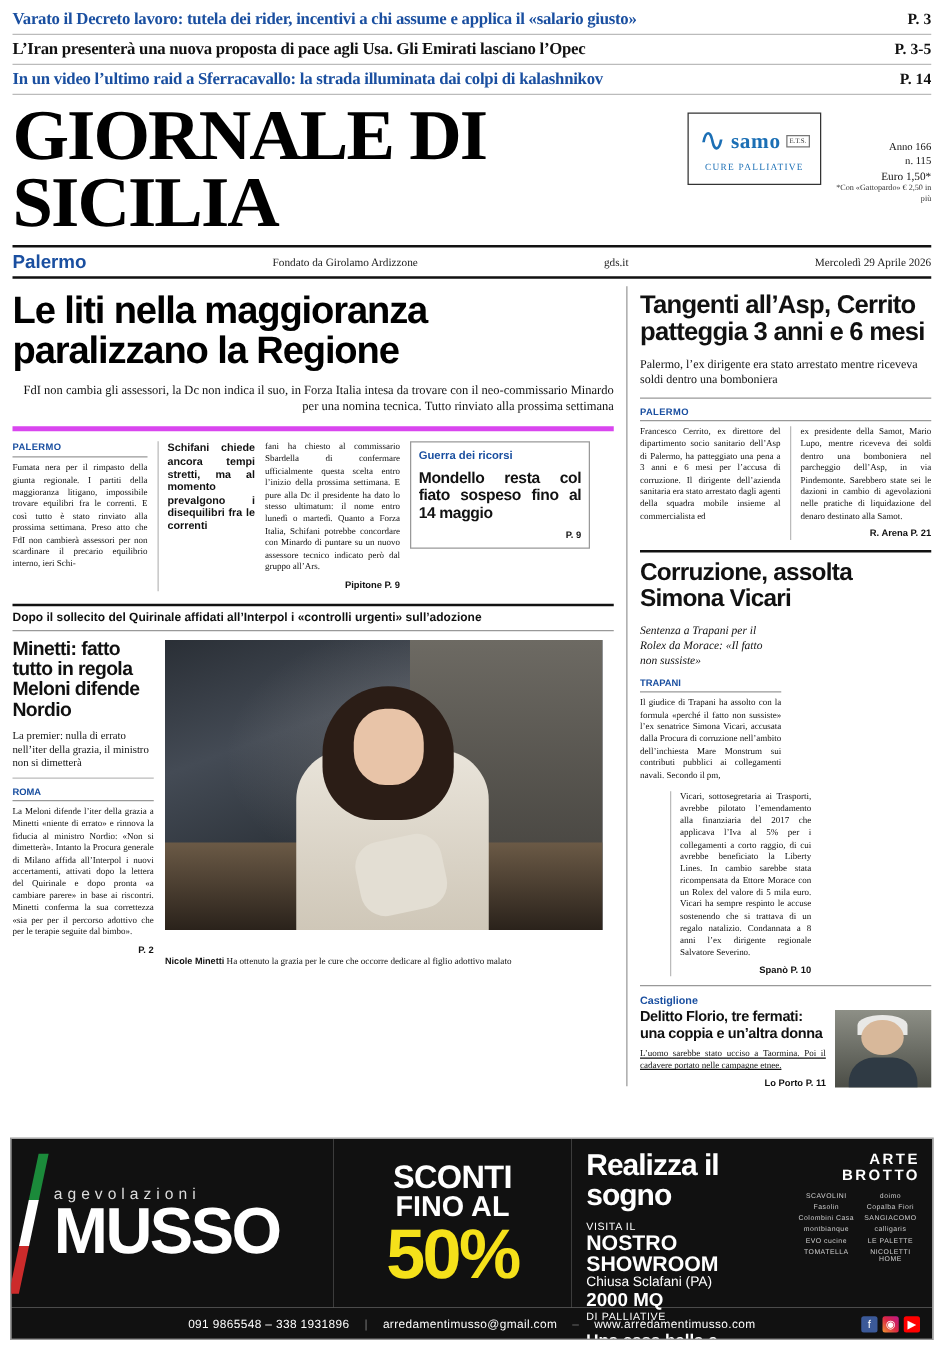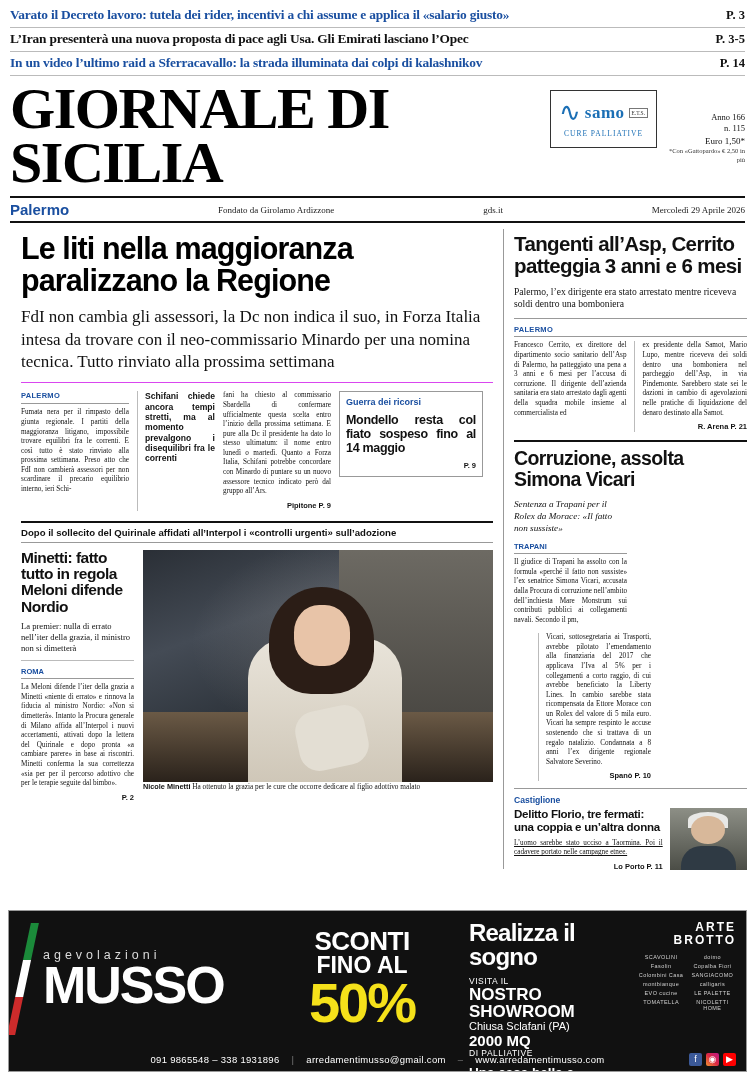--- a/index.html
+++ b/index.html
@@ -65,32 +65,32 @@
     border-top:2px solid #111; border-bottom:2px solid #111;
     margin: 6px 10px 0 10px; padding: 3px 0;
     font-size: 10px;
   }
   .edition-name { font-weight:bold; font-size:15px; color:#1a4fa0; font-family:"Liberation Sans",sans-serif;}
   .founder { font-size:9px; color:#222; }
   .site { font-size:9px; color:#222; }
   .date { font-size:9px; color:#222; }
 
   
-  .content { display:flex; padding: 0 21px; margin-top:6px; height:640px; }
+  .content { display:flex; padding: 0 10px; margin-top:6px; height:640px; }
   .left { width: 492px; padding-right:10px; border-right:1px solid #999; }
   .right { width: 243px; padding-left:10px; }
 
   h1.lead {
     font-family:"Liberation Sans", sans-serif;
     font-weight:bold; font-size:30.5px; line-height:1.03;
     letter-spacing:-0.9px; margin: 4px 0 10px 0; color:#000;
   }
   .lead-sub {
-    font-size:17px; line-height:1.32; color:#111; margin-bottom:8px;
-    border-bottom:1px solid #d946ef; padding-bottom:9px;
+    font-size:10px; line-height:1.32; color:#111; margin-bottom:8px;
+    border-bottom:4px solid #d946ef; padding-bottom:9px;text-align:right;
   }
   .cols4 { display:flex; gap:8px; }
   .col { font-size:7.2px; line-height:1.33; text-align:justify; }
   .kicker {
     font-family:"Liberation Sans", sans-serif; font-weight:bold;
     font-size:7.5px; color:#1a4fa0; letter-spacing:0.3px;
     border-bottom:1px solid #999; padding-bottom:2px; margin-bottom:4px;
   }
   .col.c1 { width:108px; }
   .col.c2 { width:78px; border-left:1px solid #bbb; padding-left:7px; }
@@ -125,21 +125,21 @@
     background: linear-gradient(160deg,#2a2f36 0%, #444b55 30%, #2b3138 60%, #1d2128 100%);
   }
   .photo .bg-stripe { position:absolute; left:0; top:0; width:100%; height:100%;
     background: radial-gradient(ellipse at 62% 40%, rgba(200,190,180,0.25), rgba(0,0,0,0) 55%);}
   .photo .wall { position:absolute; right:0; top:0; width:44%; height:100%; background:linear-gradient(180deg,#6d6a63,#3d3b37);}
   .photo .desk { position:absolute; left:0; bottom:0; width:100%; height:30%; background:linear-gradient(180deg,#6b5a46,#2a221b);}
   .photo .person-body { position:absolute; left:30%; bottom:0; width:44%; height:62%; background:linear-gradient(180deg,#e9e4da,#cfc7b8); border-radius:40px 40px 0 0;}
   .photo .hair { position:absolute; left:36%; top:16%; width:30%; height:46%; background:#2b1d16; border-radius:50% 50% 40% 40%;}
   .photo .face { position:absolute; left:43%; top:24%; width:16%; height:26%; background:#e8c4a8; border-radius:45%;}
   .photo .arm { position:absolute; left:44%; bottom:6%; width:20%; height:26%; background:#e3ded3; border-radius:20px; transform:rotate(-12deg);}
-  .photo-cap { font-size:7.3px; margin-top:0; line-height:1.25;}
+  .photo-cap { font-size:7.3px; margin-top:20px; line-height:1.25;}
   .photo-cap b { font-family:"Liberation Sans",sans-serif; }
 
   
   .right h2.r1 {
     font-family:"Liberation Sans",sans-serif; font-weight:bold;
     font-size:20.5px; line-height:1.08; letter-spacing:-0.6px; margin:4px 0 8px 0;
   }
   .right .r-sub { font-size:9.6px; line-height:1.3; border-bottom:1px solid #999; padding-bottom:8px; margin-bottom:6px;}
   .right .two { display:flex; gap:8px; }
   .right .two .col { width:113px; font-size:7.2px; }

